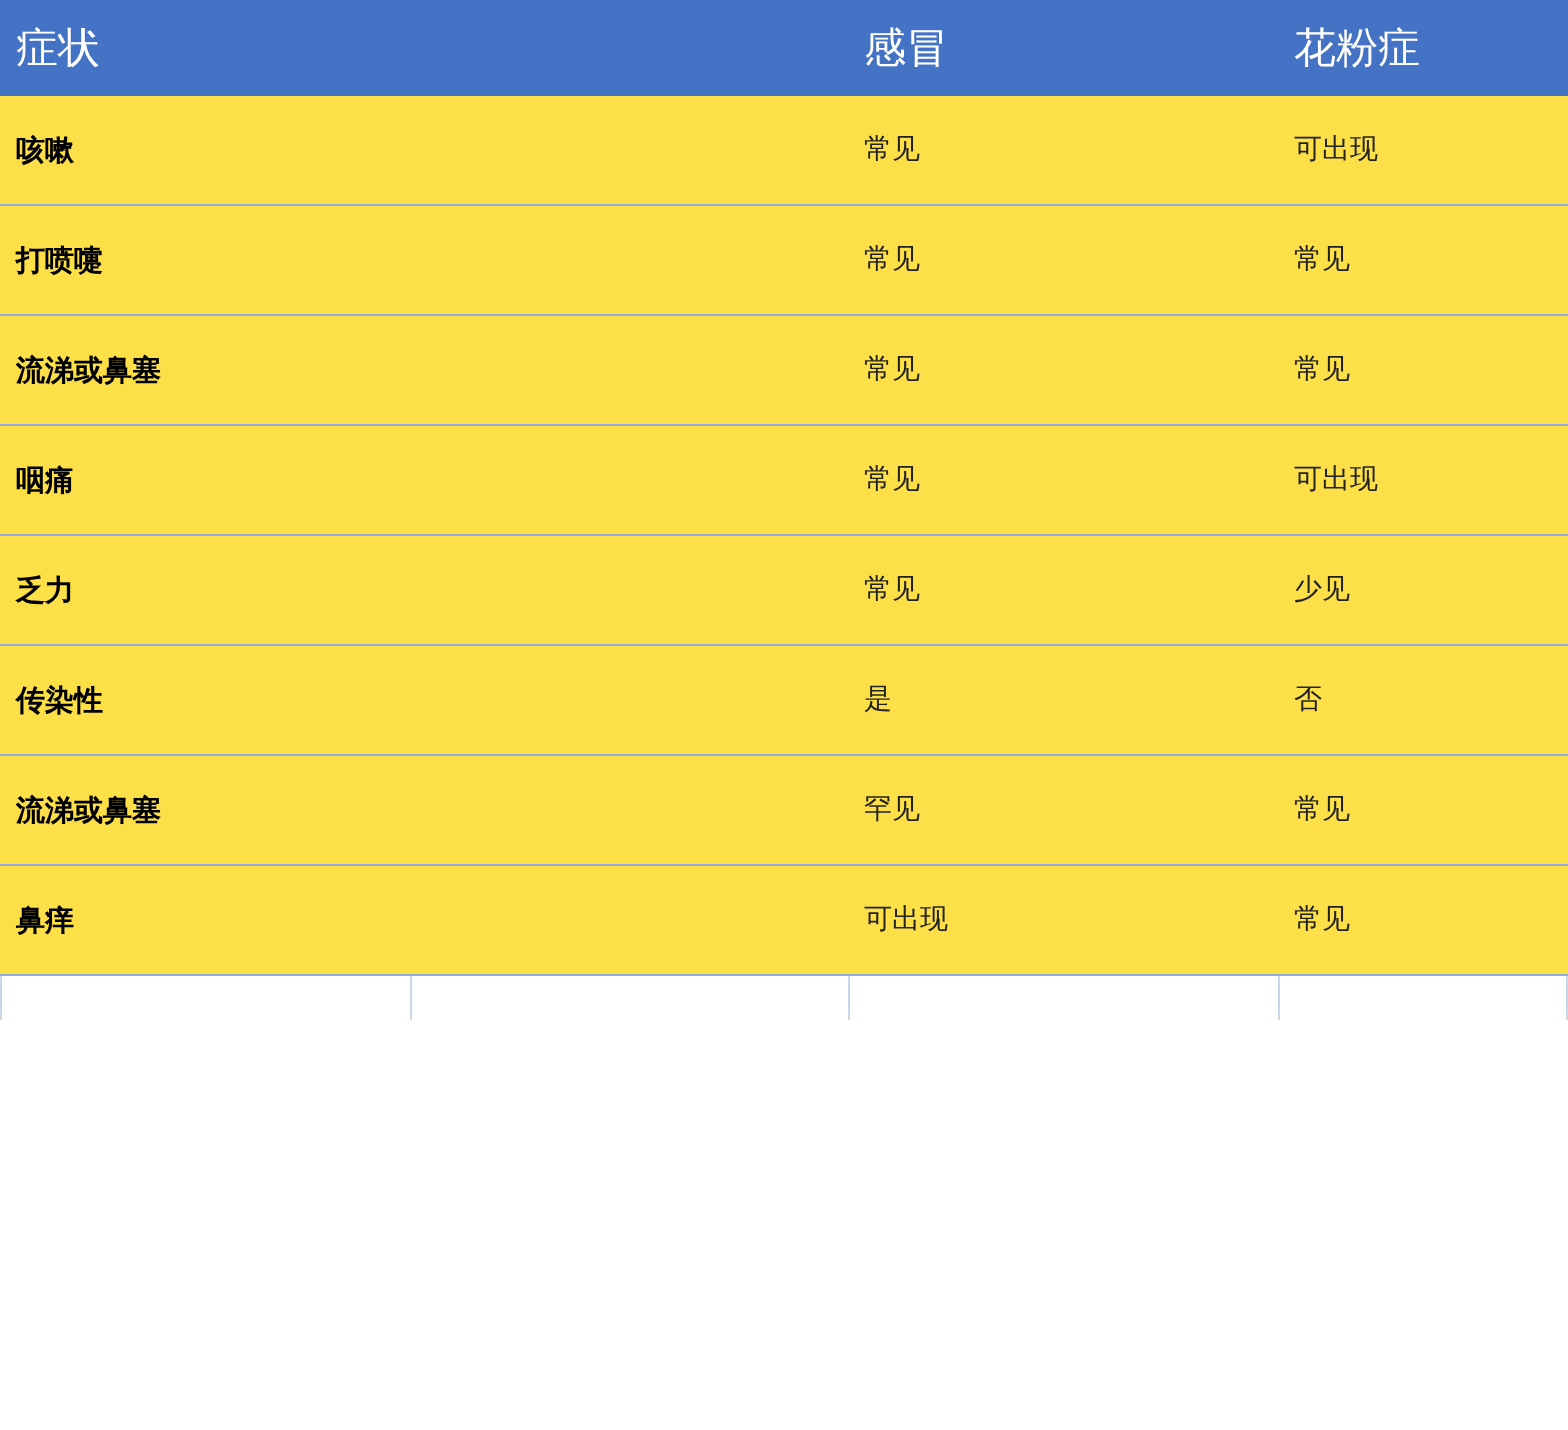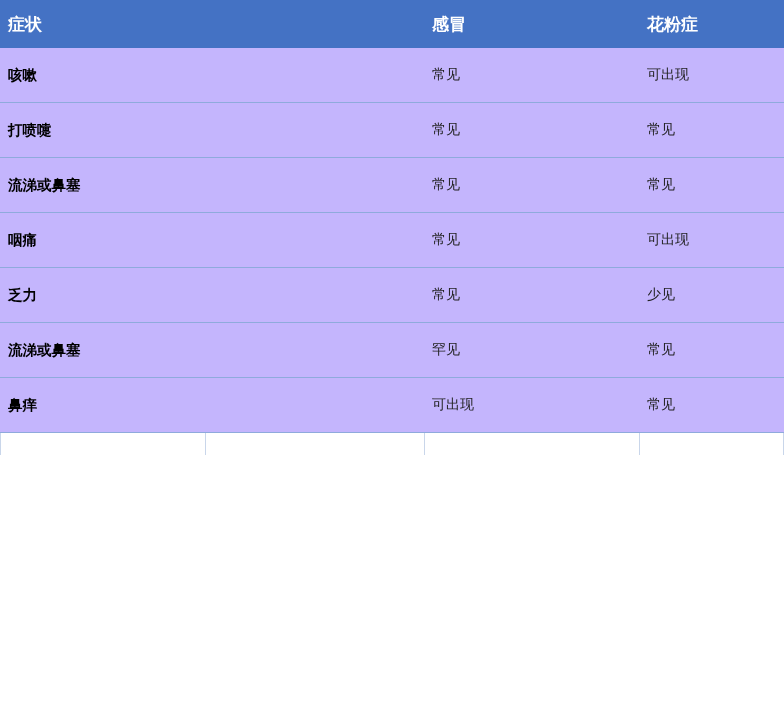--- a/index.html
+++ b/index.html
@@ -22,40 +22,40 @@
     border-collapse: collapse;
     table-layout: fixed;
   }
   table.symptom-table col.c0 { width: 424px; }
   table.symptom-table col.c1 { width: 215px; }
   table.symptom-table col.c2 { width: 145px; }
 
   thead th {
     background: #4472c4;
     color: #ffffff;
-    font-size: 17px;
-    font-weight: bold;
+    font-size: 21px;
+    font-weight: normal;
     text-align: left;
     height: 48px;
     padding: 0 0 0 8px;
     vertical-align: middle;
     border: none;
   }
   thead th.col-symptom { padding-left: 8px; }
   thead th.col-cold { padding-left: 8px; }
   thead th.col-pollen { padding-left: 8px; }
 
   tbody td {
     height: 54px;
     font-size: 14px;
     color: #000000;
     vertical-align: middle;
     padding: 0 0 0 8px;
     border-bottom: 1px solid #8faadc;
-    background: #c4b5fd;
+    background: #fde047;
   }
   tbody td.symptom {
     font-weight: bold;
     font-size: 14.5px;
   }
   tbody td.value {
     font-weight: normal;
     color: #222222;
     margin-top: 13px;
   }
@@ -113,20 +113,25 @@
         <td class="symptom">咽痛</td>
         <td class="value">常见</td>
         <td class="value">可出现</td>
       </tr>
       <tr>
         <td class="symptom">乏力</td>
         <td class="value">常见</td>
         <td class="value">少见</td>
       </tr>
       <tr>
+        <td class="symptom">传染性</td>
+        <td class="value">是</td>
+        <td class="value">否</td>
+      </tr>
+      <tr>
         <td class="symptom">流涕或鼻塞</td>
         <td class="value">罕见</td>
         <td class="value">常见</td>
       </tr>
       <tr>
         <td class="symptom">鼻痒</td>
         <td class="value">可出现</td>
         <td class="value">常见</td>
       </tr>
     </tbody>

